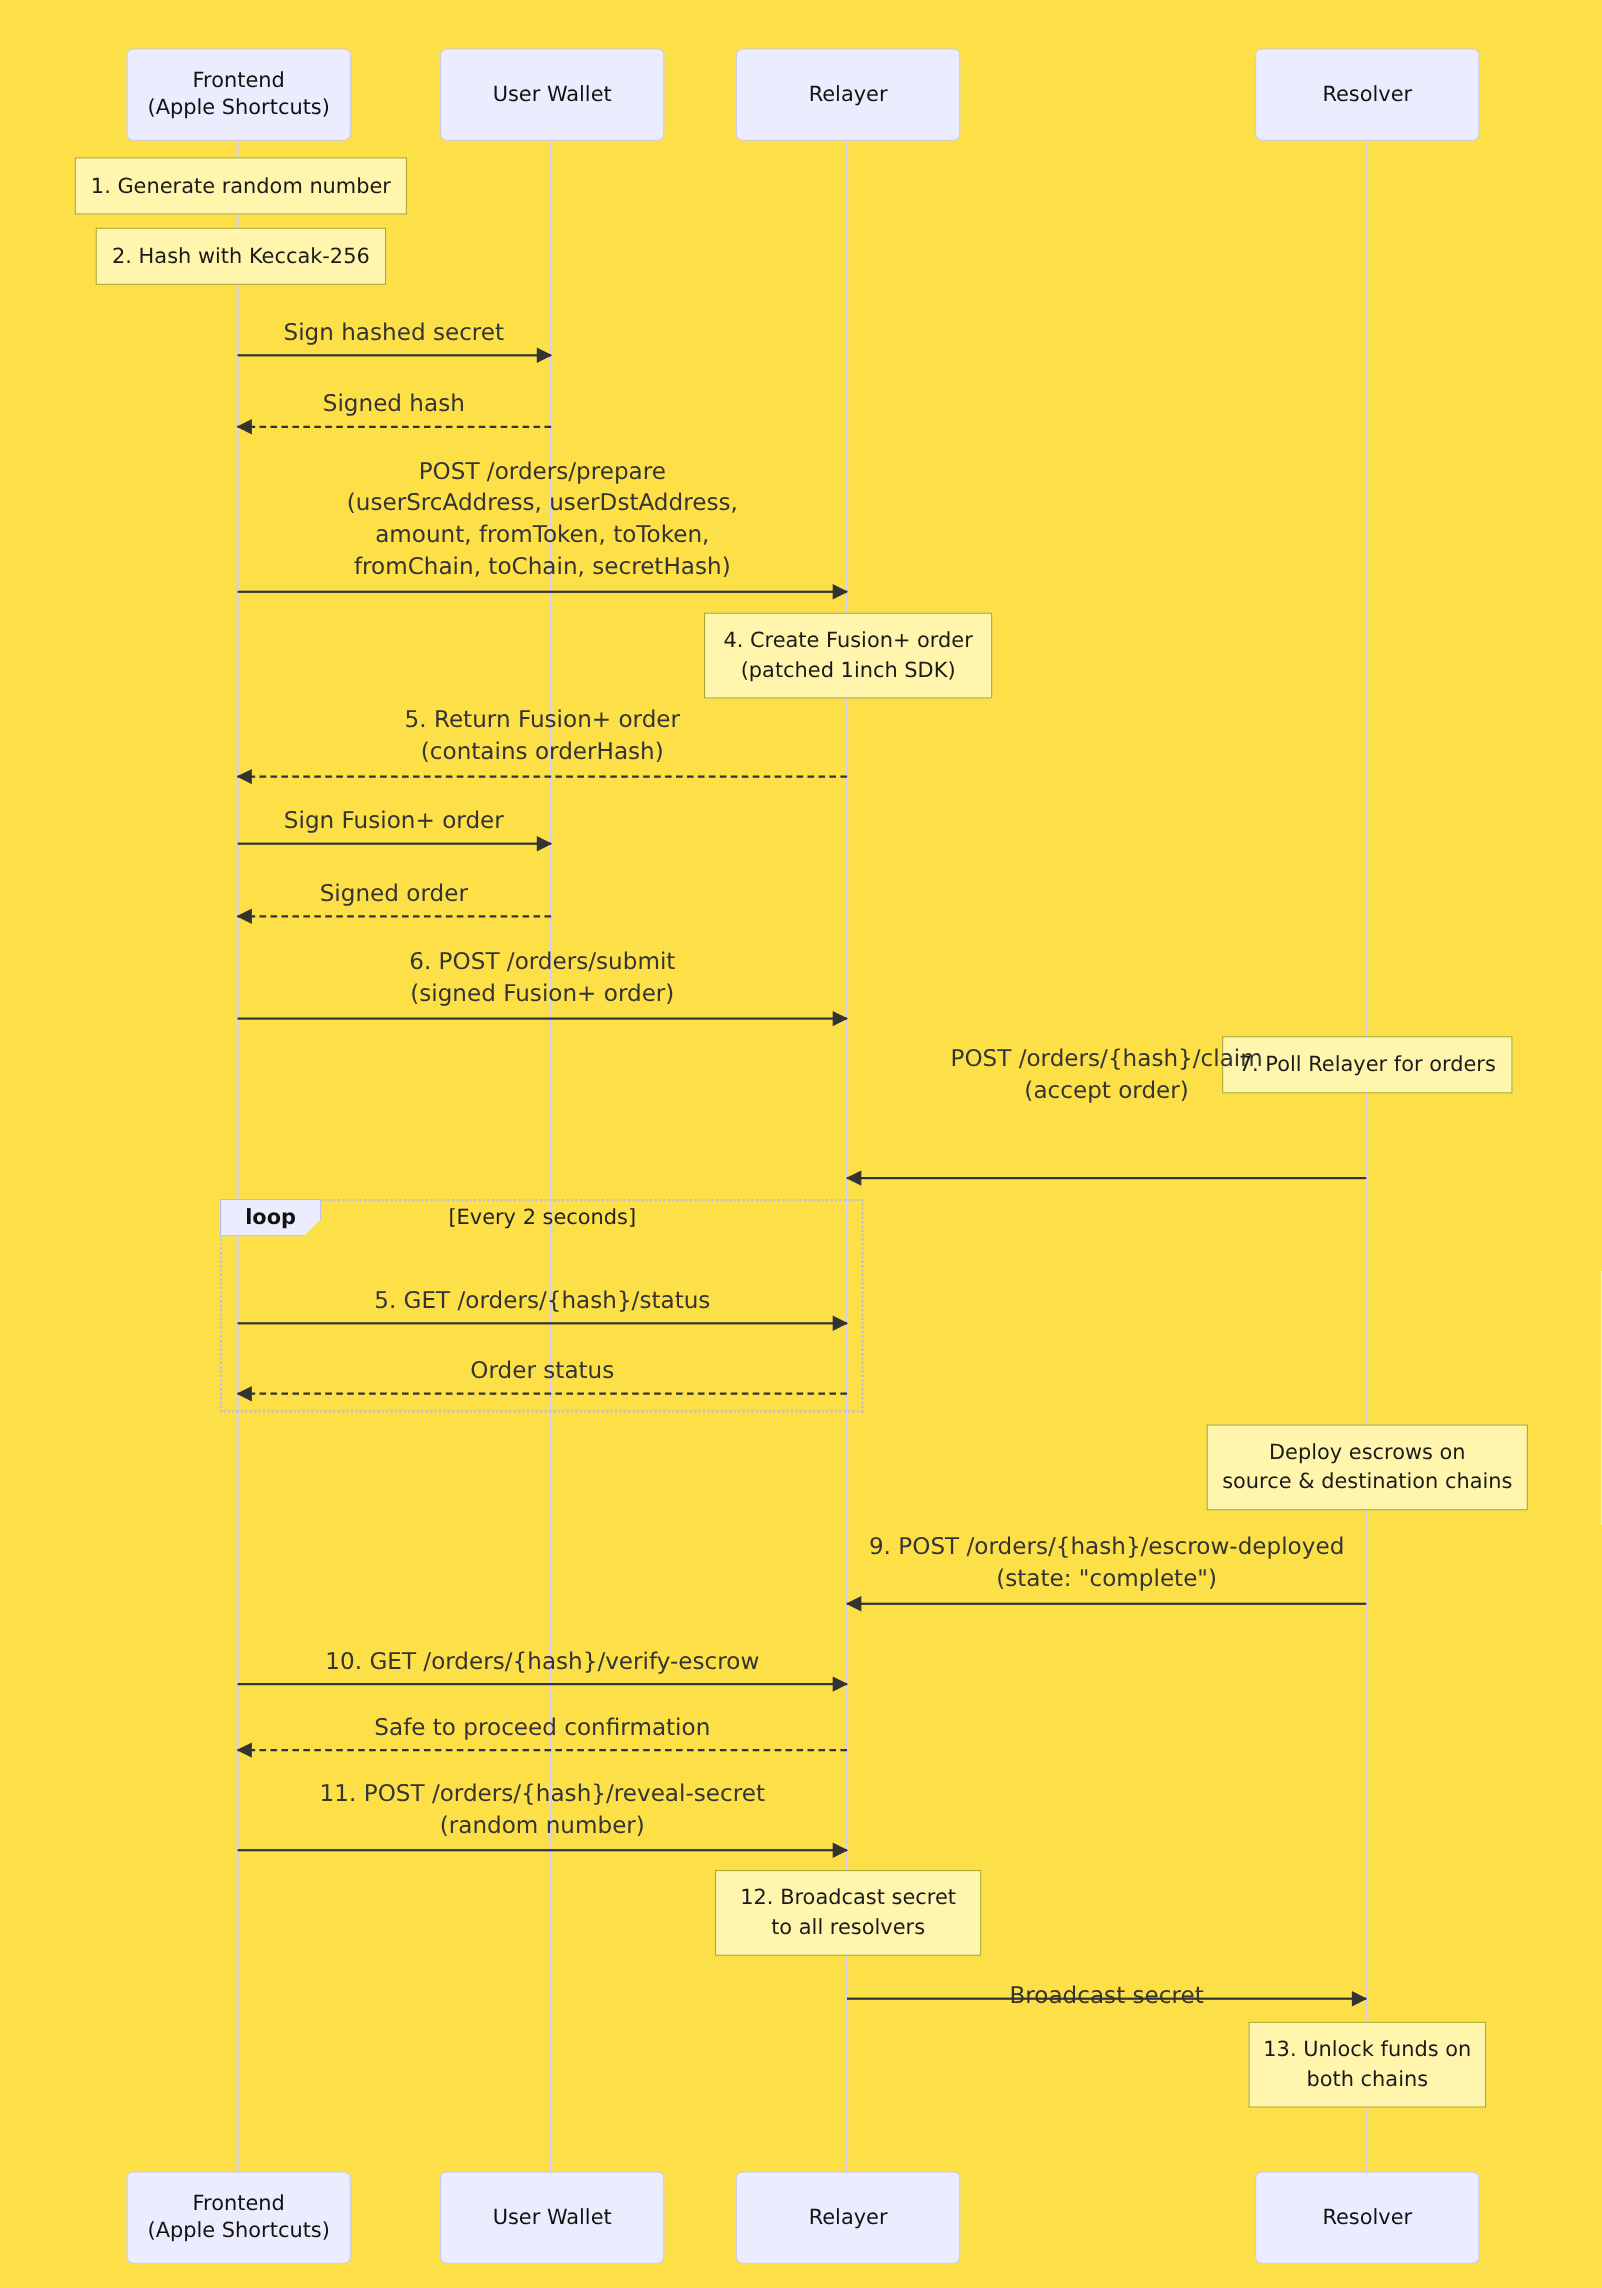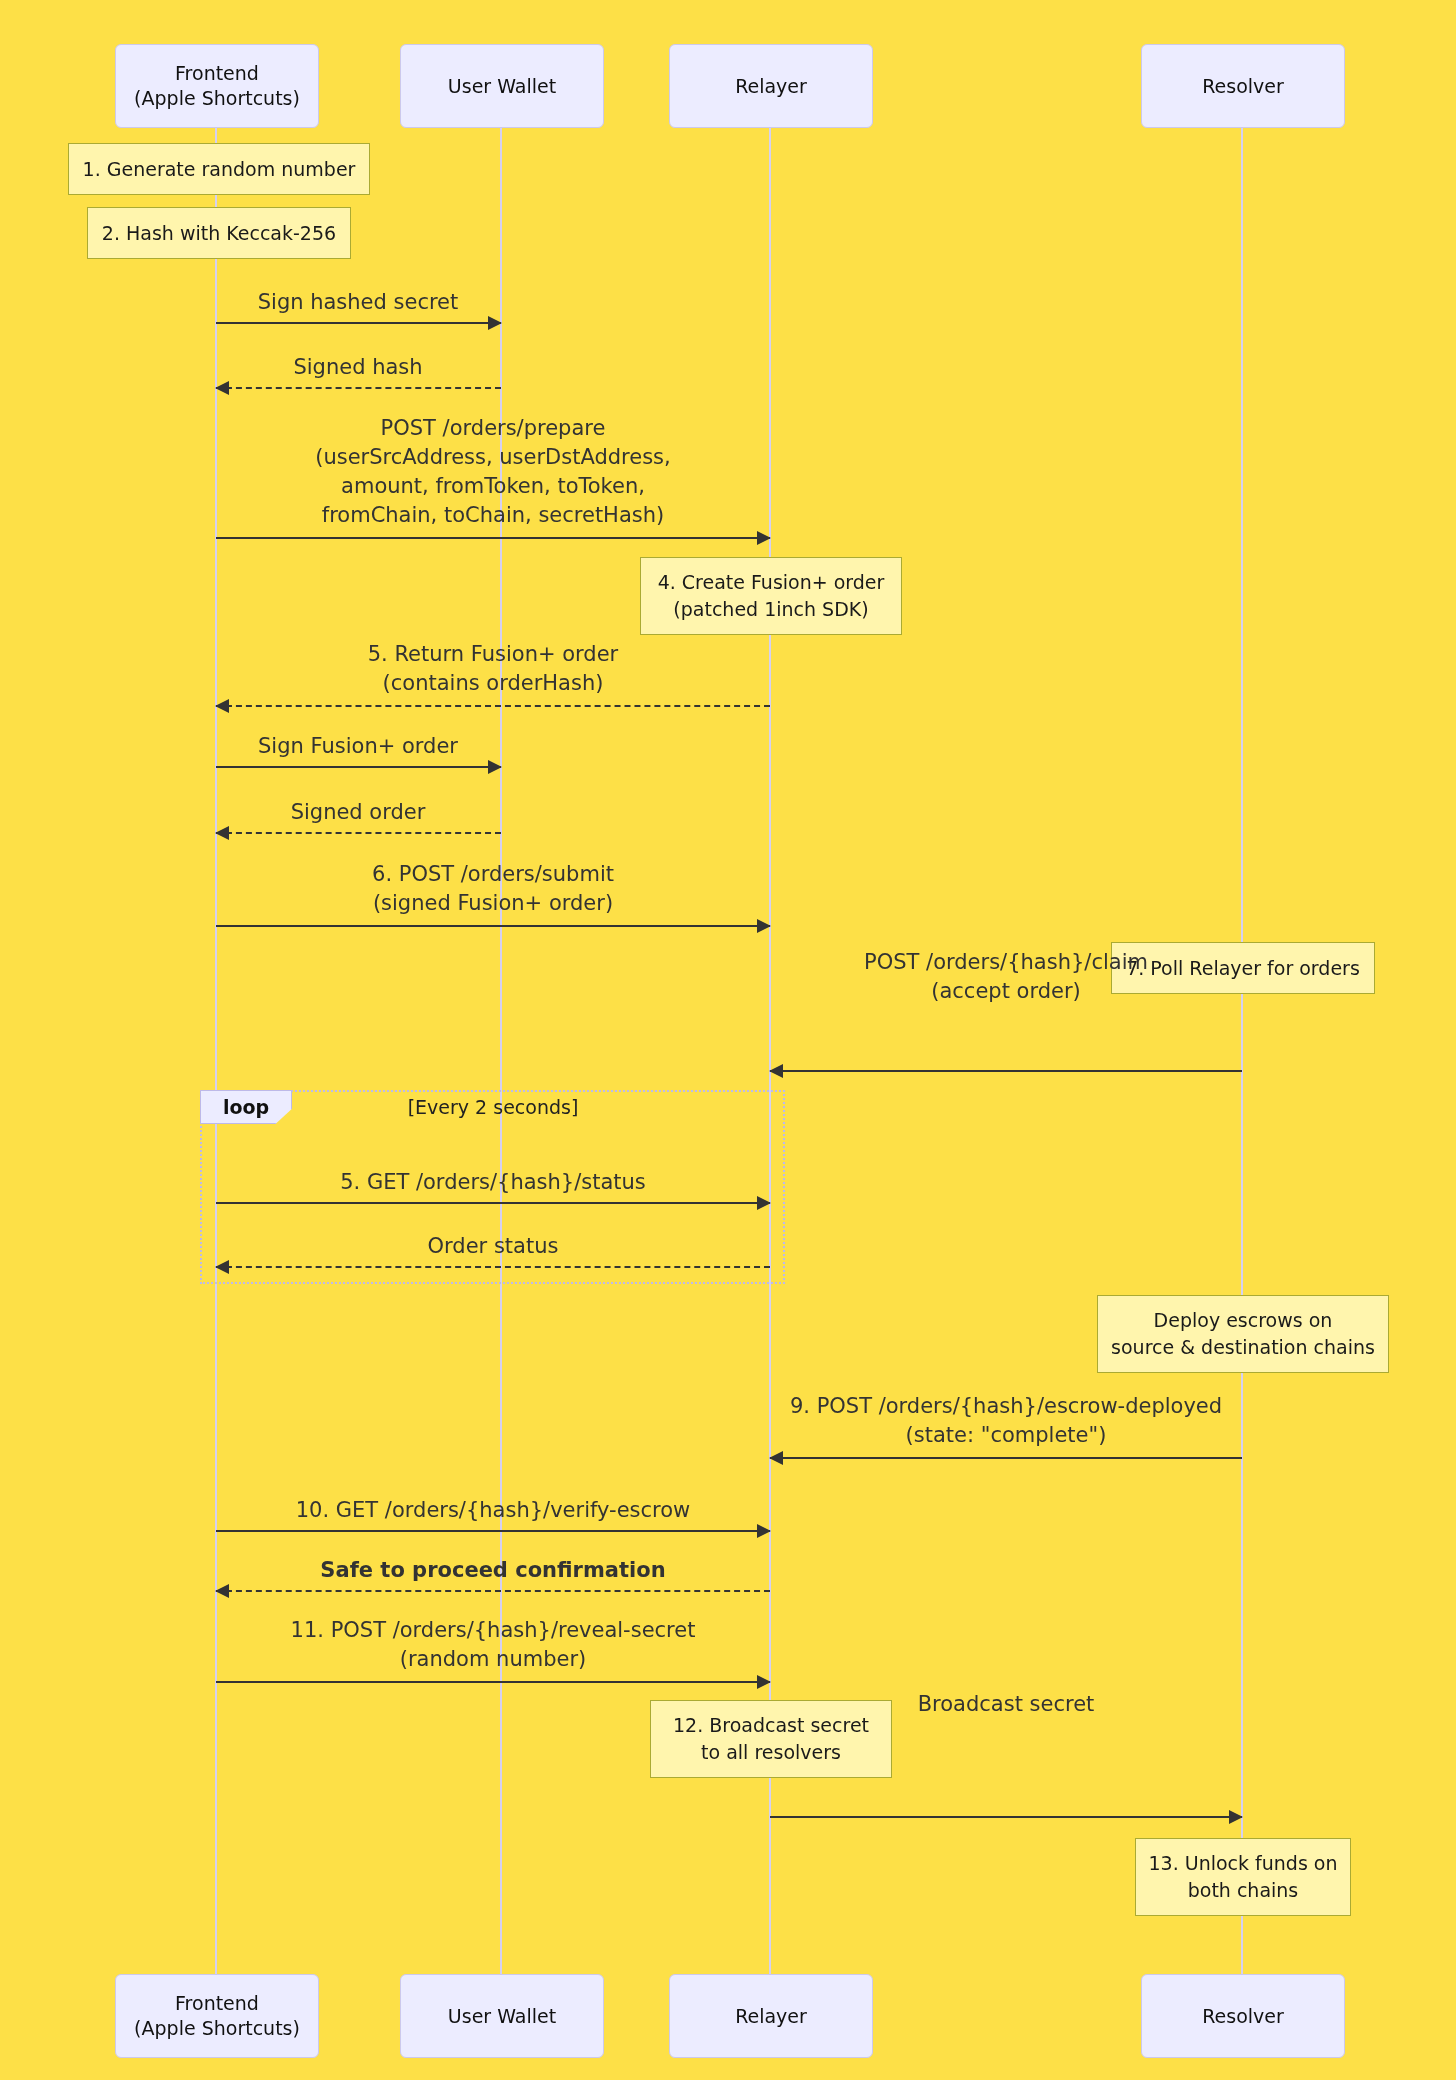--- a/index.html
+++ b/index.html
@@ -143,35 +143,35 @@
 (state: "complete")</div>
   <div class="arrow solid" style="left:770px; top:1457px; width:472px;">
       <span class="ah left"></span>
     </div>
 
   <div class="mtext" style="left:493px; top:1496px;">10. GET /orders/{hash}/verify-escrow</div>
   <div class="arrow solid" style="left:216px; top:1530px; width:554px;">
       <span class="ah right"></span>
     </div>
 
-  <div class="mtext" style="left:493px; top:1556px;font-weight:bold;">Safe to proceed confirmation</div>
+  <div class="mtext" style="left:493px; top:1556px;">Safe to proceed confirmation</div>
   <div class="arrow dashed" style="left:216px; top:1590px; width:554px;">
       <span class="ah left"></span>
     </div>
 
   <div class="mtext" style="left:493px; top:1616px;">11. POST /orders/{hash}/reveal-secret
 (random number)</div>
   <div class="arrow solid" style="left:216px; top:1681px; width:554px;">
       <span class="ah right"></span>
     </div>
 
   <div class="note" style="left:650px; top:1700px; width:240px; height:76px;">12. Broadcast secret
 to all resolvers</div>
 
-  <div class="mtext" style="left:1006px; top:1690px;">Broadcast secret</div>
+  <div class="mtext" style="left:1006px; top:1800px;">Broadcast secret</div>
   <div class="arrow solid" style="left:770px; top:1816px; width:472px;">
       <span class="ah right"></span>
     </div>
 
   <div class="note" style="left:1135px; top:1838px; width:214px; height:76px;">13. Unlock funds on
 both chains</div>
 
   <div class="actor" style="left:115px;  top:1974px;">Frontend
 (Apple Shortcuts)</div>
   <div class="actor" style="left:400px;  top:1974px;">User Wallet</div>

